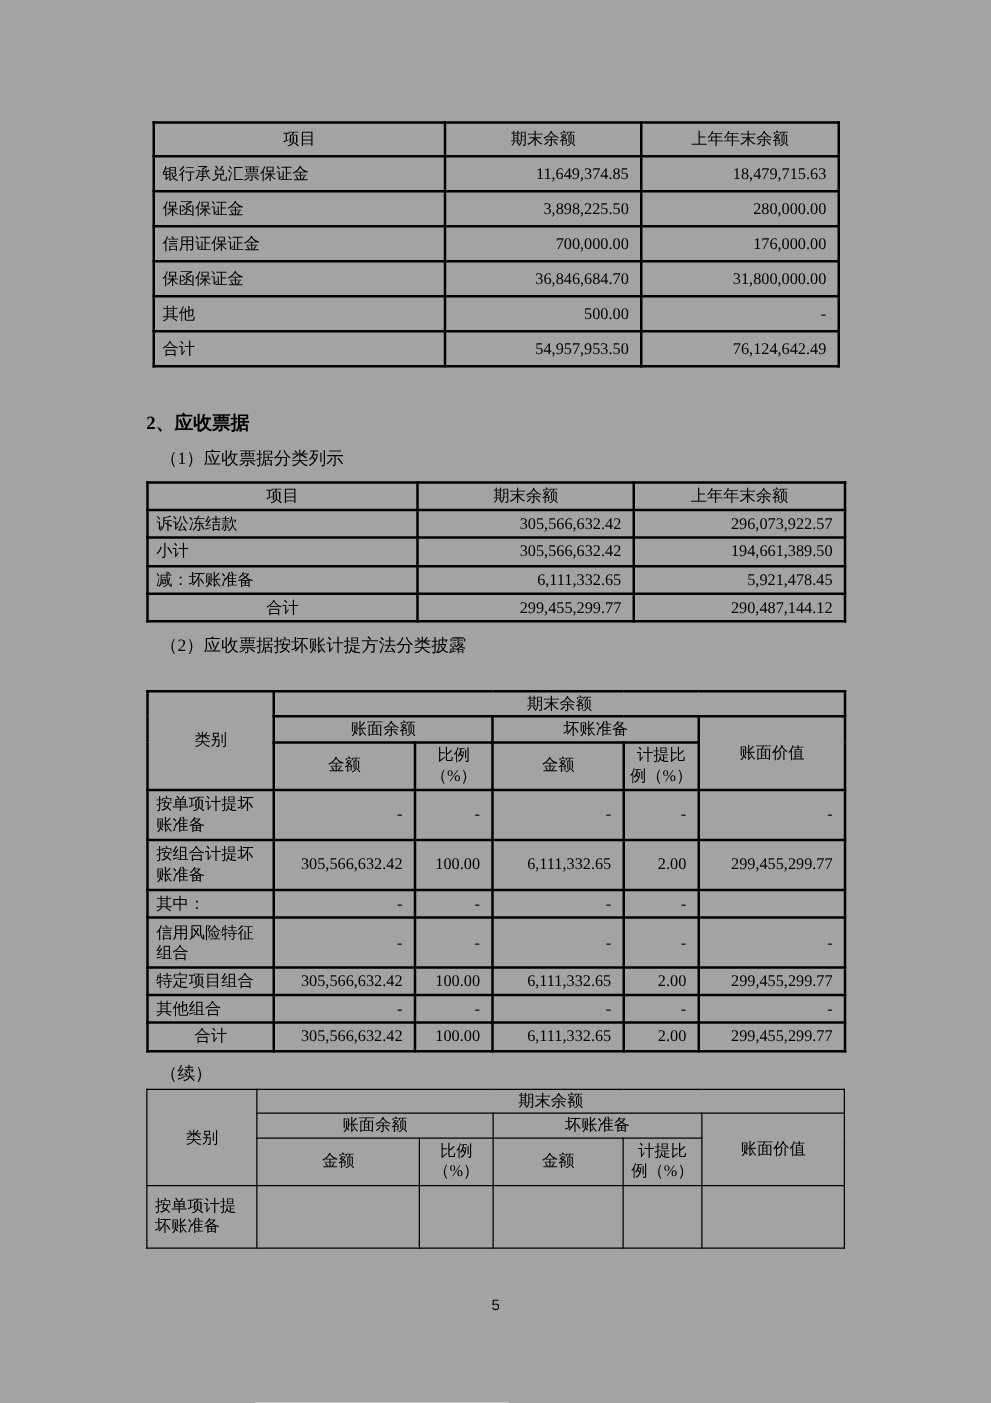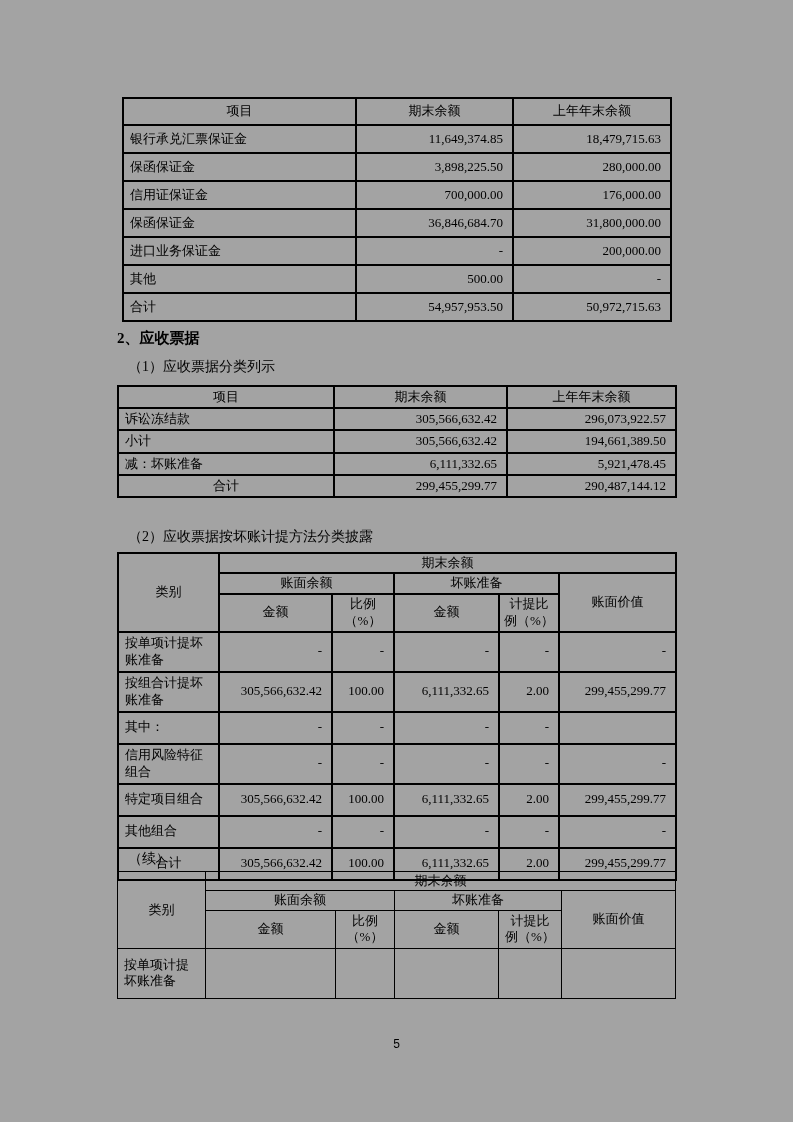--- a/index.html
+++ b/index.html
@@ -24,35 +24,35 @@
   .hdr-reg { font-size:13px; font-weight:normal; text-align:center; }
   .lab  { text-align:left;  padding:2px 6px; }
   .num  { text-align:right; padding:2px 9px; }
   .ctr  { text-align:center; padding:2px 4px; }
   .pre  { white-space:pre-line; }
 
   
   .h27 { height:27px; }  .h28 { height:28px; }
   .h22t2 { height:22px; } .h19 { height:19px; }
   .hr1 { height:20px; } .hr2 { height:18px; } .hr3 { height:38px; }
-  .r40 { height:40px; } .r22 { height:32px; }
+  .r40 { height:40px; } .r22 { height:22px; }
   .hc1 { height:16px; } .hc2 { height:17px; } .hc3 { height:38px; }
   .r50 { height:50px; }
 
   .sec-title  { font-size:15px; font-weight:bold; }
   .sub-title  { font-size:14px; font-weight:normal; }
   .footer-num { width:793px; text-align:center; font-size:12px;
                 font-family:"Liberation Sans",sans-serif; }
 
   
   .pos-t1   { left:122px; top:97px;  width:548px; }
   .pos-sec2 { left:117px; top:329px; }
   .pos-sub1 { left:128px; top:358px; }
   .pos-t2   { left:117px; top:385px; width:558px; }
-  .pos-sub2 { left:128px; top:528px; }
+  .pos-sub2 { left:128px; top:508px; }
   .pos-t3   { left:117px; top:552px; width:558px; }
   .pos-cont { left:128px; top:850px; }
   .pos-t4   { left:117px; top:871px; width:558px; }
   .pos-foot { left:0;     top:1037px; }
 </style>
 </head>
 <body>
 
 <div class="page">
 
@@ -83,33 +83,28 @@
         <td class="cell lab">信用证保证金</td>
         <td class="cell num">700,000.00</td>
         <td class="cell num">176,000.00</td>
       </tr>
       <tr class="h28">
         <td class="cell lab">保函保证金</td>
         <td class="cell num">36,846,684.70</td>
         <td class="cell num">31,800,000.00</td>
       </tr>
       <tr class="h28">
-        <td class="cell lab">进口业务保证金</td>
-        <td class="cell num">-</td>
-        <td class="cell num">200,000.00</td>
-      </tr>
-      <tr class="h28">
         <td class="cell lab">其他</td>
         <td class="cell num">500.00</td>
         <td class="cell num">-</td>
       </tr>
       <tr class="h28">
         <td class="cell lab">合计</td>
         <td class="cell num">54,957,953.50</td>
-        <td class="cell num">50,972,715.63</td>
+        <td class="cell num">76,124,642.49</td>
       </tr>
     </tbody>
       </table>
   </div>
 
   <div class="abs pos-sec2 sec-title">2、应收票据</div>
   <div class="abs pos-sub1 sub-title">（1）应收票据分类列示</div>
 
   <div class="abs pos-t2">
     <table class="grid bold-border">

